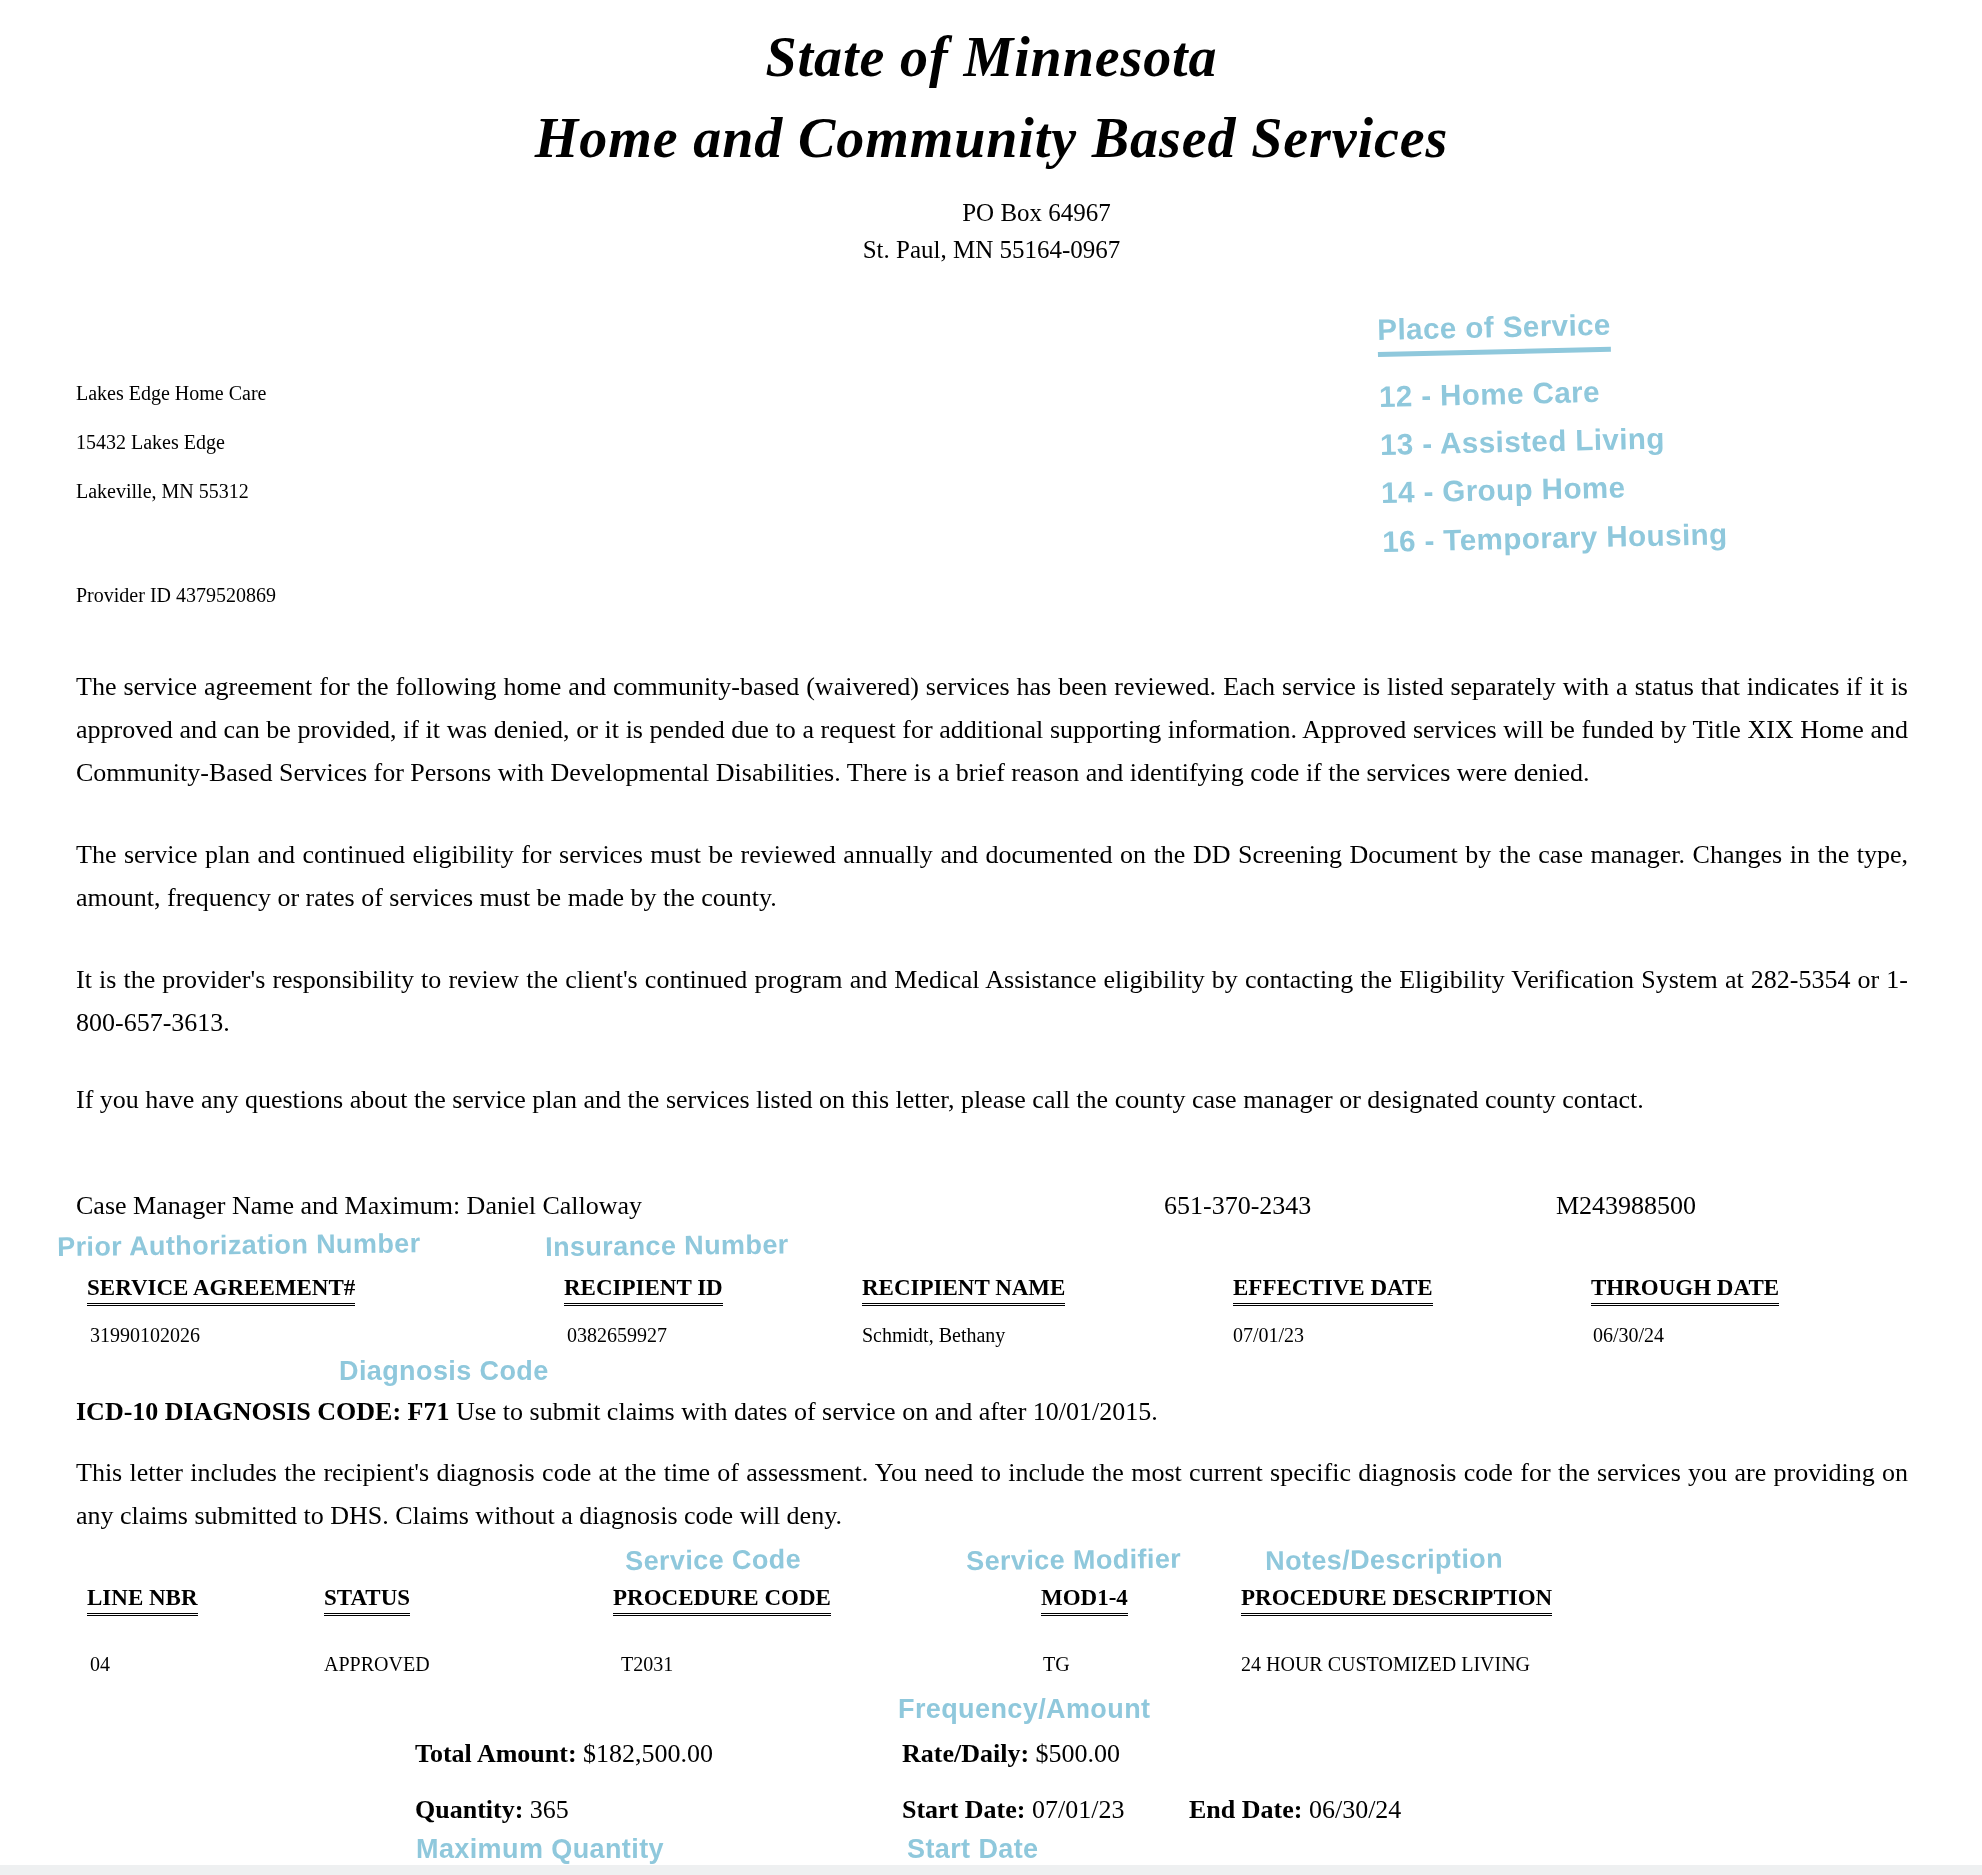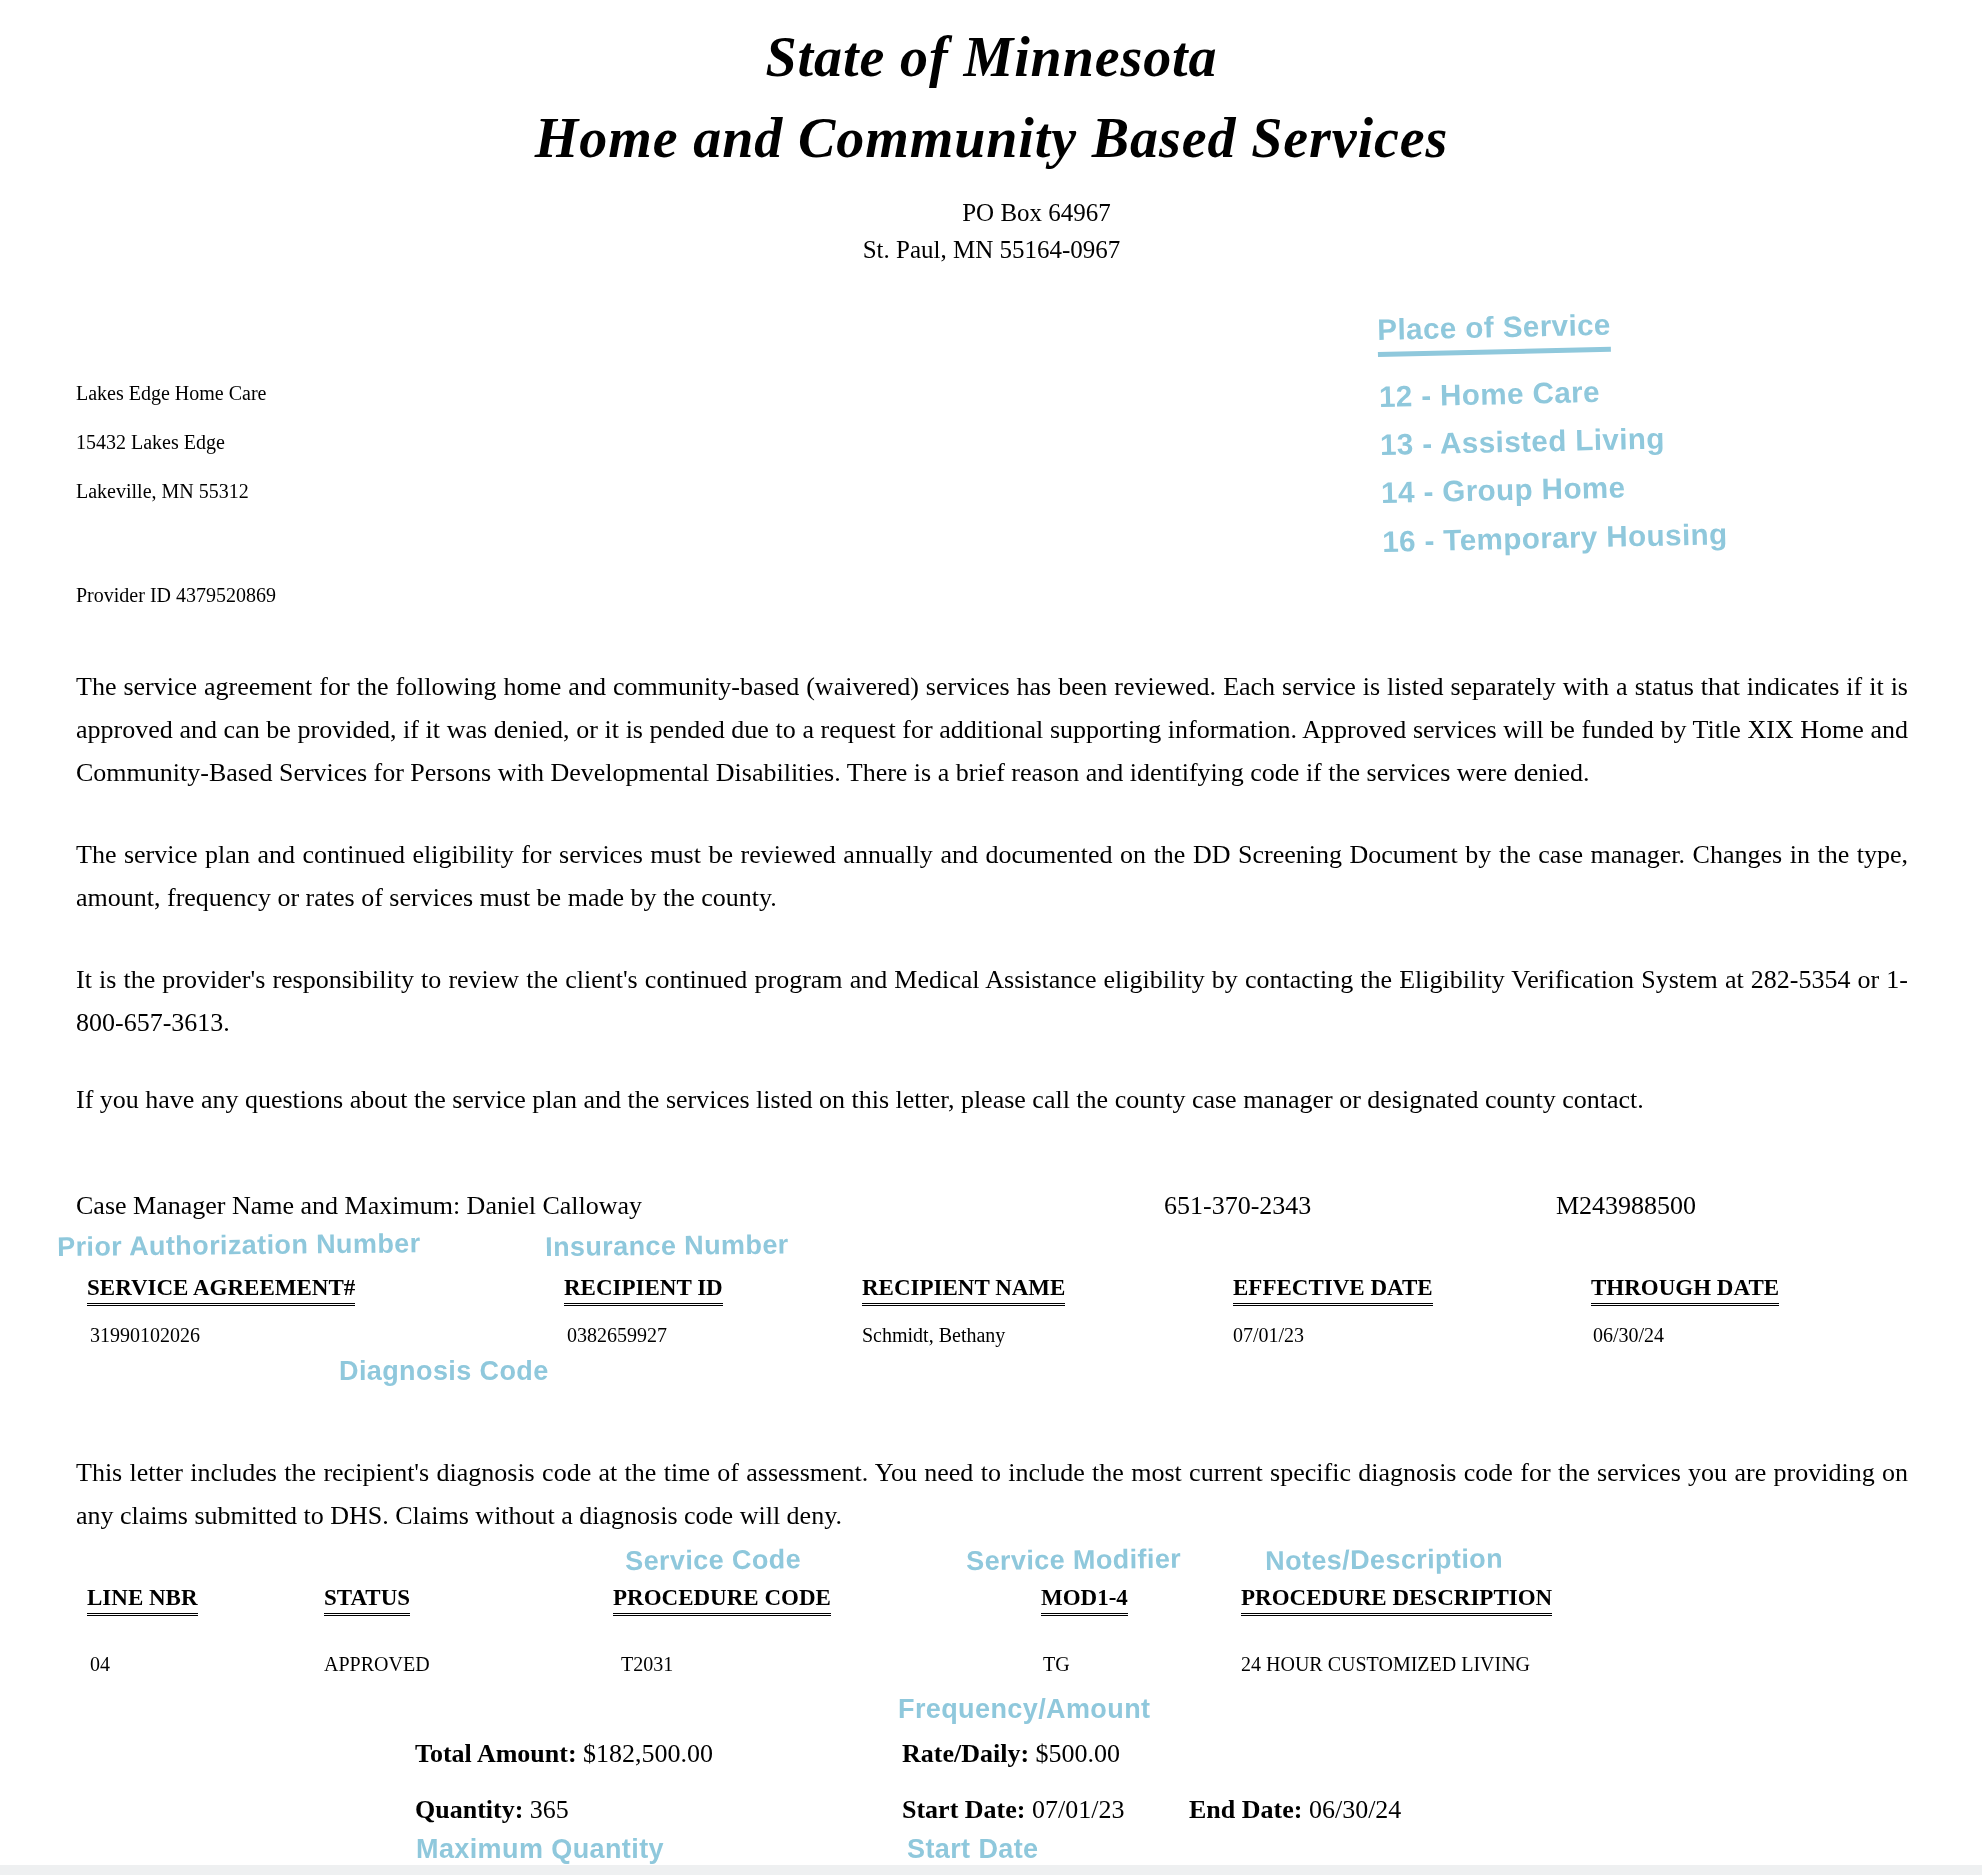--- a/index.html
+++ b/index.html
@@ -119,20 +119,23 @@
   <div class="abs th" style="left:1591px; top:1275px;">THROUGH DATE</div>
 
   <div class="abs td" style="left:90px; top:1324px;">31990102026</div>
   <div class="abs td" style="left:567px; top:1324px;">0382659927</div>
   <div class="abs td" style="left:862px; top:1324px;">Schmidt, Bethany</div>
   <div class="abs td" style="left:1233px; top:1324px;">07/01/23</div>
   <div class="abs td" style="left:1593px; top:1324px;">06/30/24</div>
 
   <div class="abs anno" style="left:339px; top:1356px;">Diagnosis Code</div>
 
+  <div class="abs body-line" style="left:76px; top:1397px;">
+    <span class="bold">ICD-10 DIAGNOSIS CODE: F71</span><span> Use to submit claims with dates of service on and after 10/01/2015.</span>
+  </div>
 
   <p class="abs para" style="left:76px; top:1451px;">This letter includes the recipient's diagnosis code at the time of assessment. You need to include the most current specific diagnosis code for the services you are providing on any claims submitted to DHS. Claims without a diagnosis code will deny.</p>
 
   <div class="abs anno tilt-slight" style="left:625px; top:1546px;">Service Code</div>
   <div class="abs anno tilt-slight" style="left:966px; top:1546px;">Service Modifier</div>
   <div class="abs anno tilt-slight" style="left:1265px; top:1546px;">Notes/Description</div>
 
   <div class="abs th" style="left:87px;  top:1585px;">LINE NBR</div>
   <div class="abs th" style="left:324px; top:1585px;text-align:center;">STATUS</div>
   <div class="abs th" style="left:613px; top:1585px;">PROCEDURE CODE</div>

